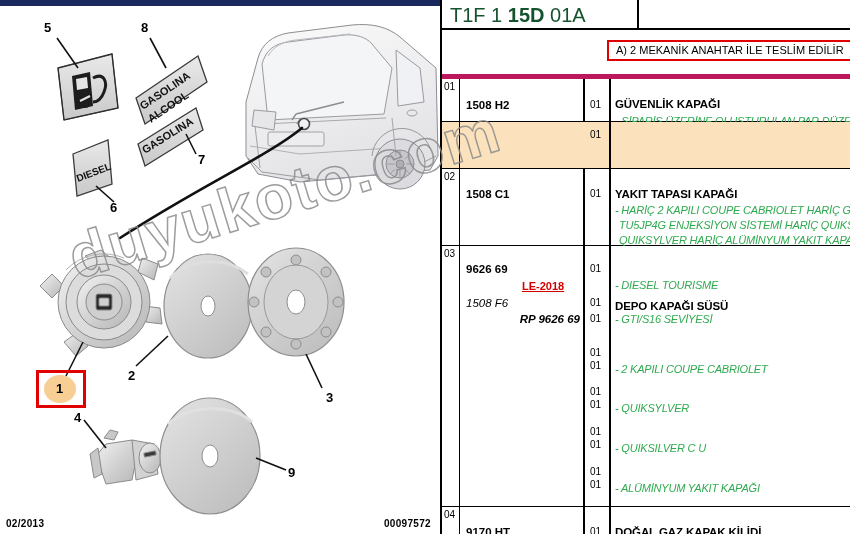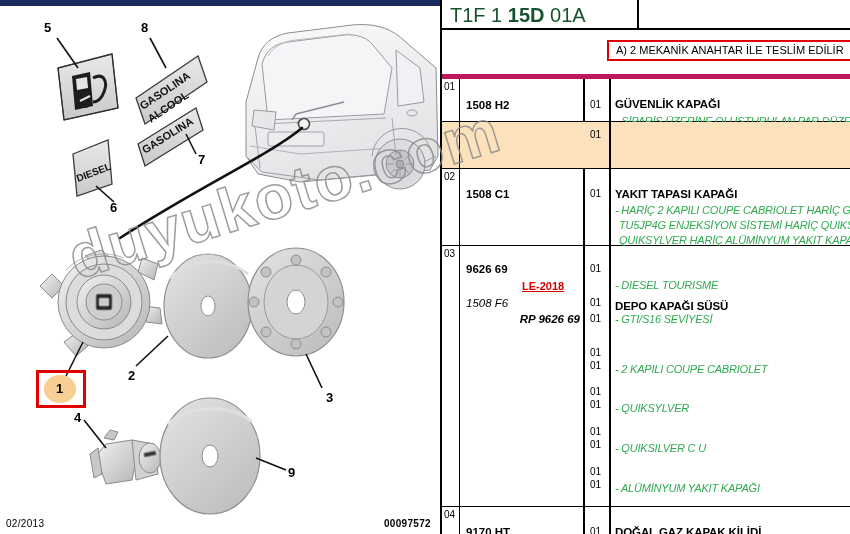--- a/index.html
+++ b/index.html
@@ -26,21 +26,21 @@
   }
   
   .hl-box{
     position:absolute;border:3px solid #e00000;background:transparent;
     box-sizing:border-box;
   }
   .hl-dot{
     position:absolute;border-radius:50%;background:#f7cf95;
   }
 
-  .footdate{position:absolute;left:6px;top:512px;font-size:10px;font-weight:normal;letter-spacing:.3px;}
+  .footdate{position:absolute;left:6px;top:512px;font-size:10px;font-weight:bold;letter-spacing:.3px;}
   .footnum{position:absolute;left:384px;top:512px;font-size:10px;font-weight:bold;letter-spacing:.3px;}
 
   
   .watermark{
     position:absolute;left:60px;top:225px;
     font-size:62px;font-weight:bold;
     font-family:"Liberation Sans", sans-serif;
     color:transparent;
     -webkit-text-stroke:1.5px #8c8c8c;
     transform:rotate(-17deg);

